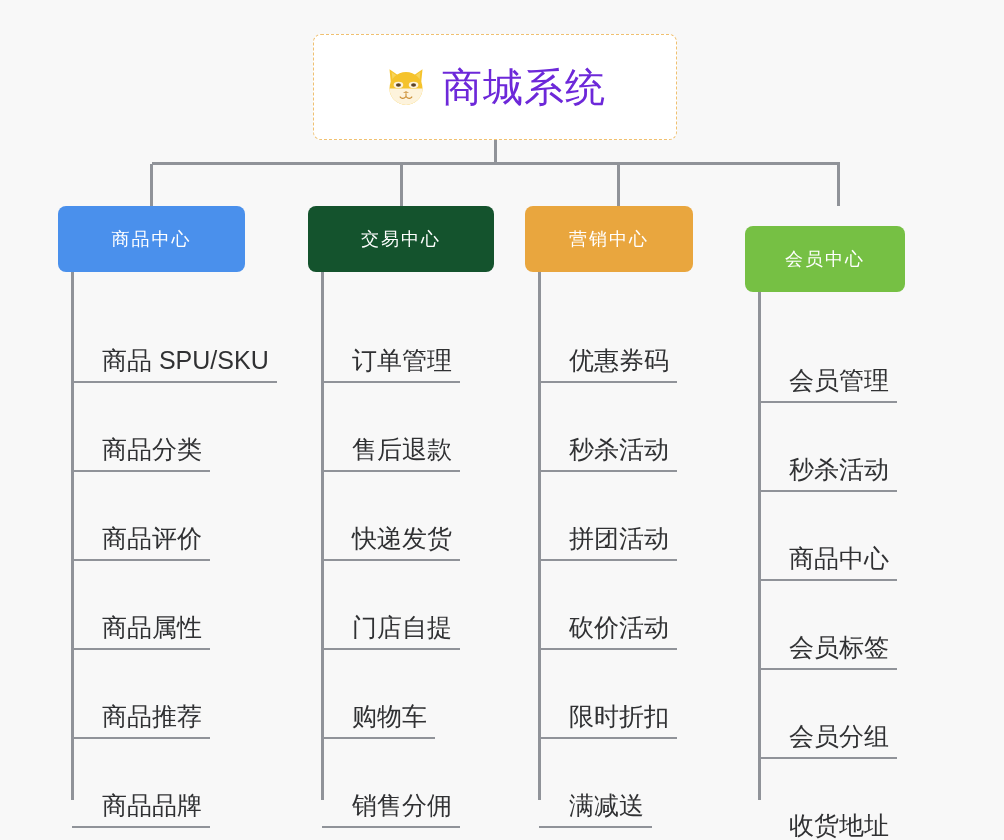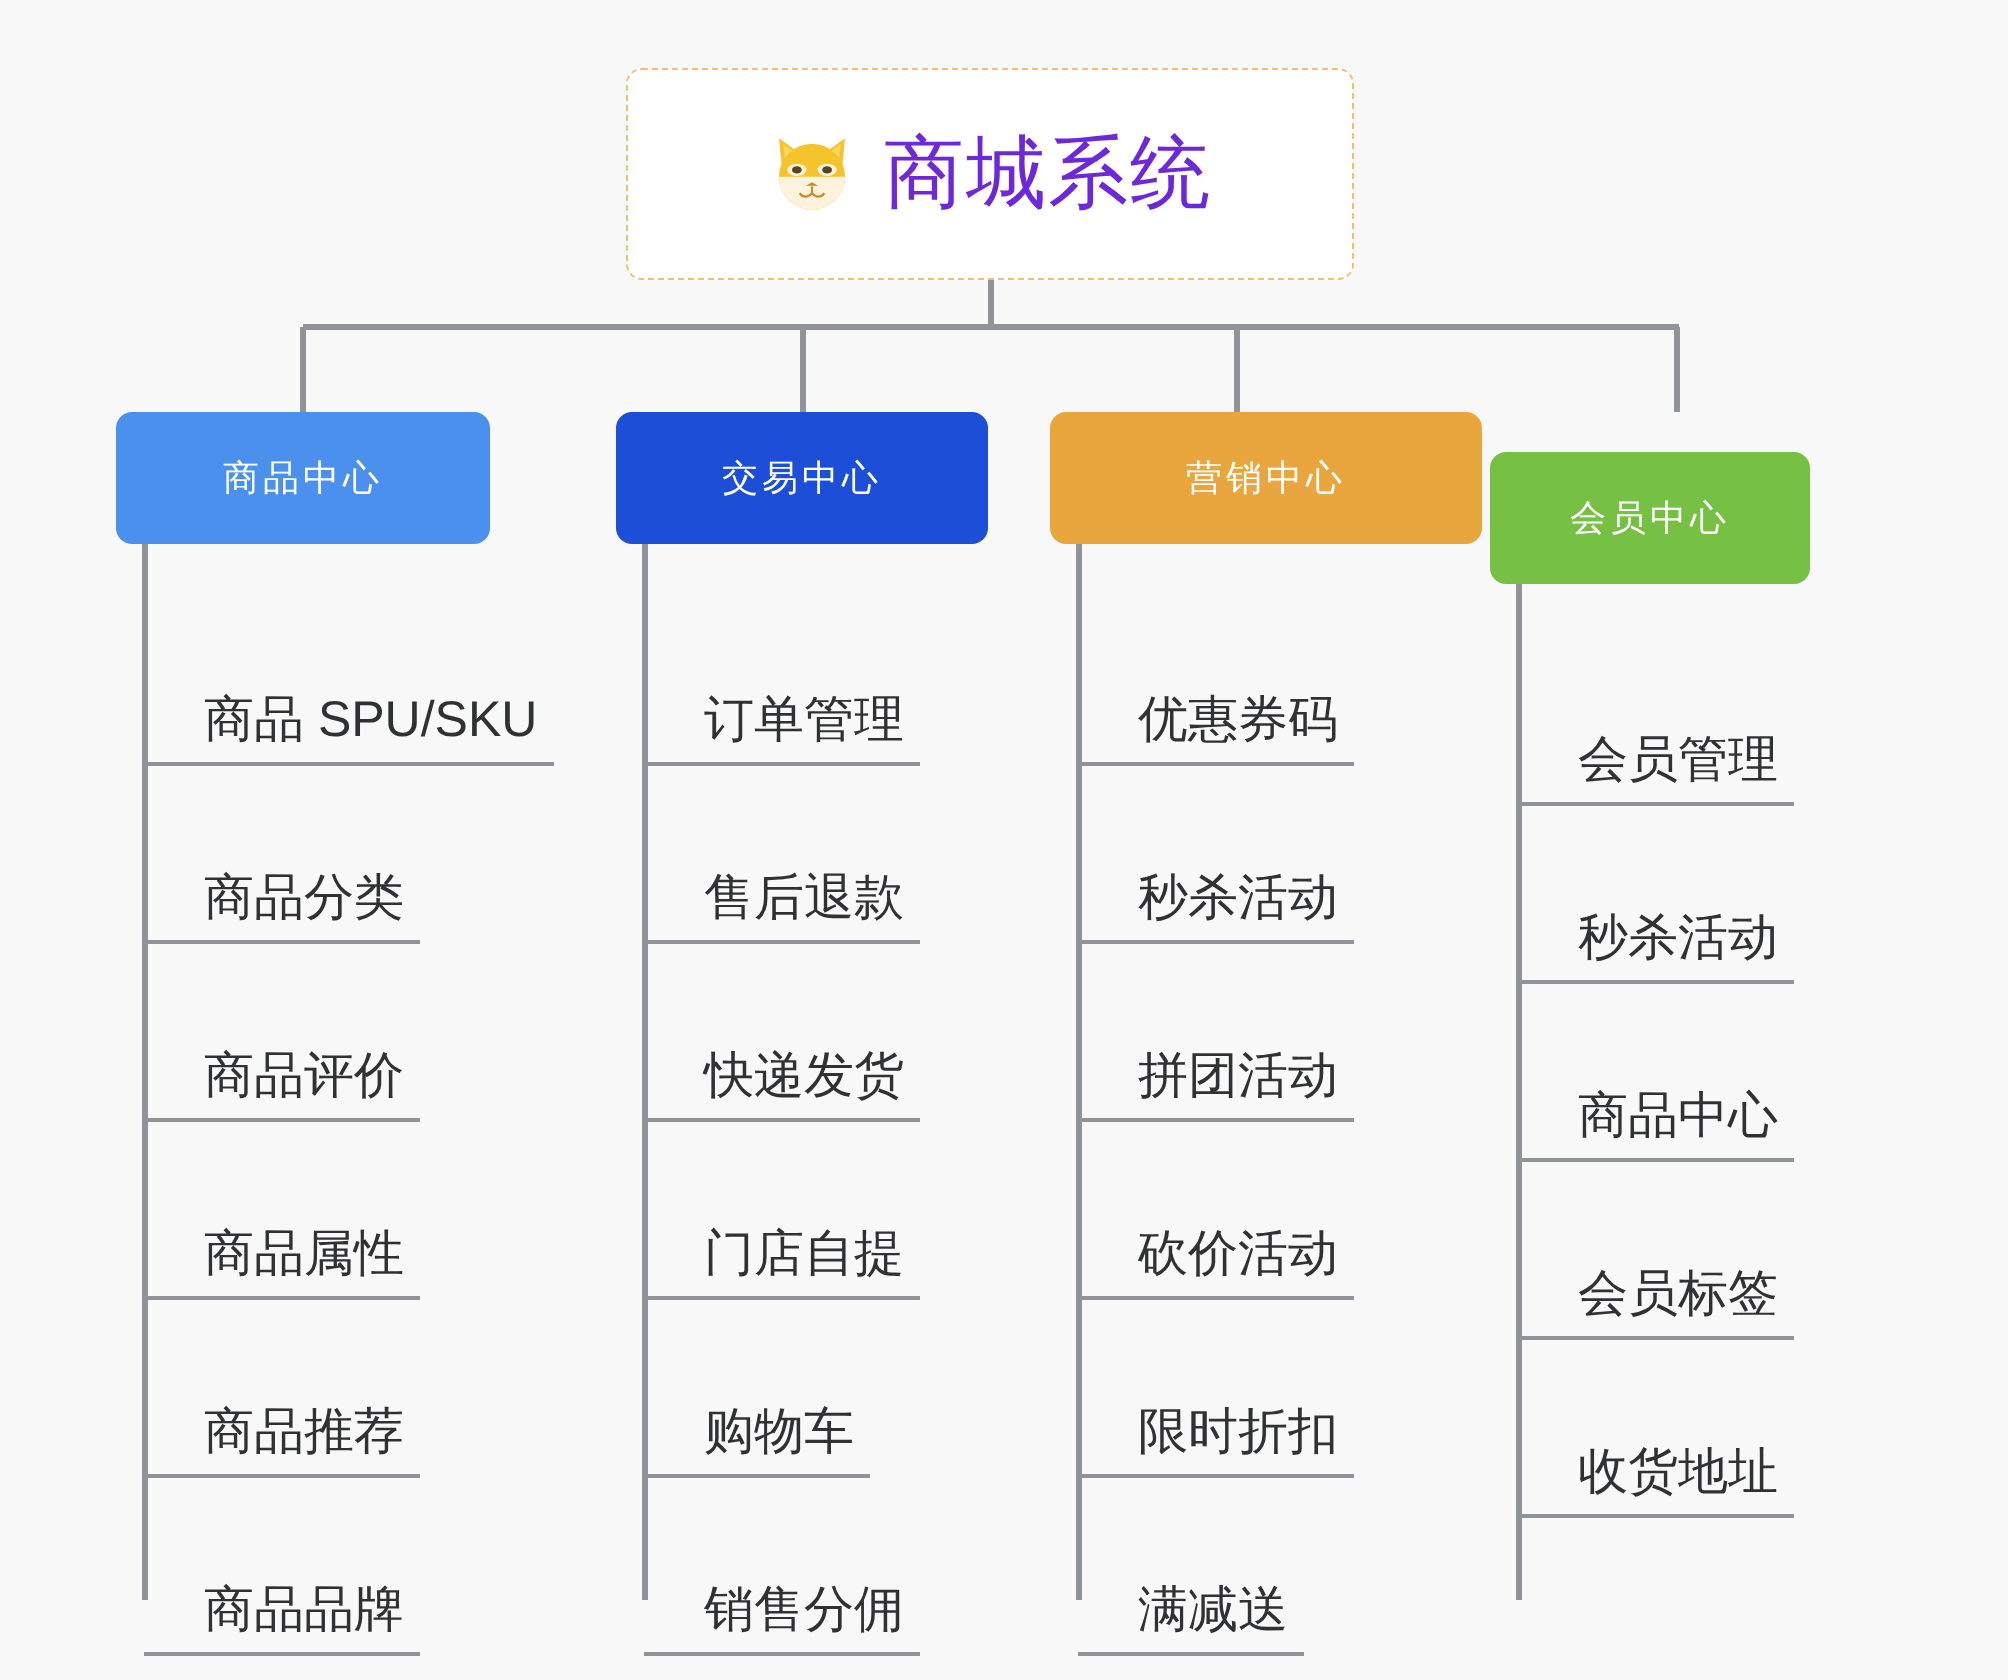--- a/index.html
+++ b/index.html
@@ -80,21 +80,21 @@
     border-radius: 8px;
     display: flex;
     align-items: center;
     justify-content: center;
     color: #ffffff;
     font-size: 18px;
     letter-spacing: 2px;
   }
   .col-0 .cat-header { width: 187px; }
   .col-1 .cat-header { width: 186px; }
-  .col-2 .cat-header { width: 216px; }
+  .col-2 .cat-header { width: 168px; }
   .col-3 .cat-header { width: 160px; margin-top: 20px; }
 
   .leaf-list {
     position: relative;
     margin: 0;
     padding: 0;
     list-style: none;
     margin-top: 22px;
     margin-left: 14px;
   }
@@ -181,21 +181,21 @@
       <li class="leaf-item">
           <span class="leaf-label">商品推荐</span>
         </li>
       <li class="leaf-item">
           <span class="leaf-label">商品品牌</span>
         </li>
     </ul>
   </div>
 
   <div class="column col-1">
-    <div class="cat-header" style="background:#1d4ed8">
+    <div class="cat-header" style="background:#14532d">
       <span>交易中心</span>
     </div>
     <ul class="leaf-list">
       <li class="leaf-item">
           <span class="leaf-label">订单管理</span>
         </li>
       <li class="leaf-item">
           <span class="leaf-label">售后退款</span>
         </li>
       <li class="leaf-item">
@@ -250,18 +250,21 @@
       <li class="leaf-item">
           <span class="leaf-label">秒杀活动</span>
         </li>
       <li class="leaf-item">
           <span class="leaf-label">商品中心</span>
         </li>
       <li class="leaf-item">
           <span class="leaf-label">会员标签</span>
         </li>
       <li class="leaf-item">
+          <span class="leaf-label">会员分组</span>
+        </li>
+      <li class="leaf-item">
           <span class="leaf-label">收货地址</span>
         </li>
     </ul>
   </div>
 
 </div>
 
 </body></html>

